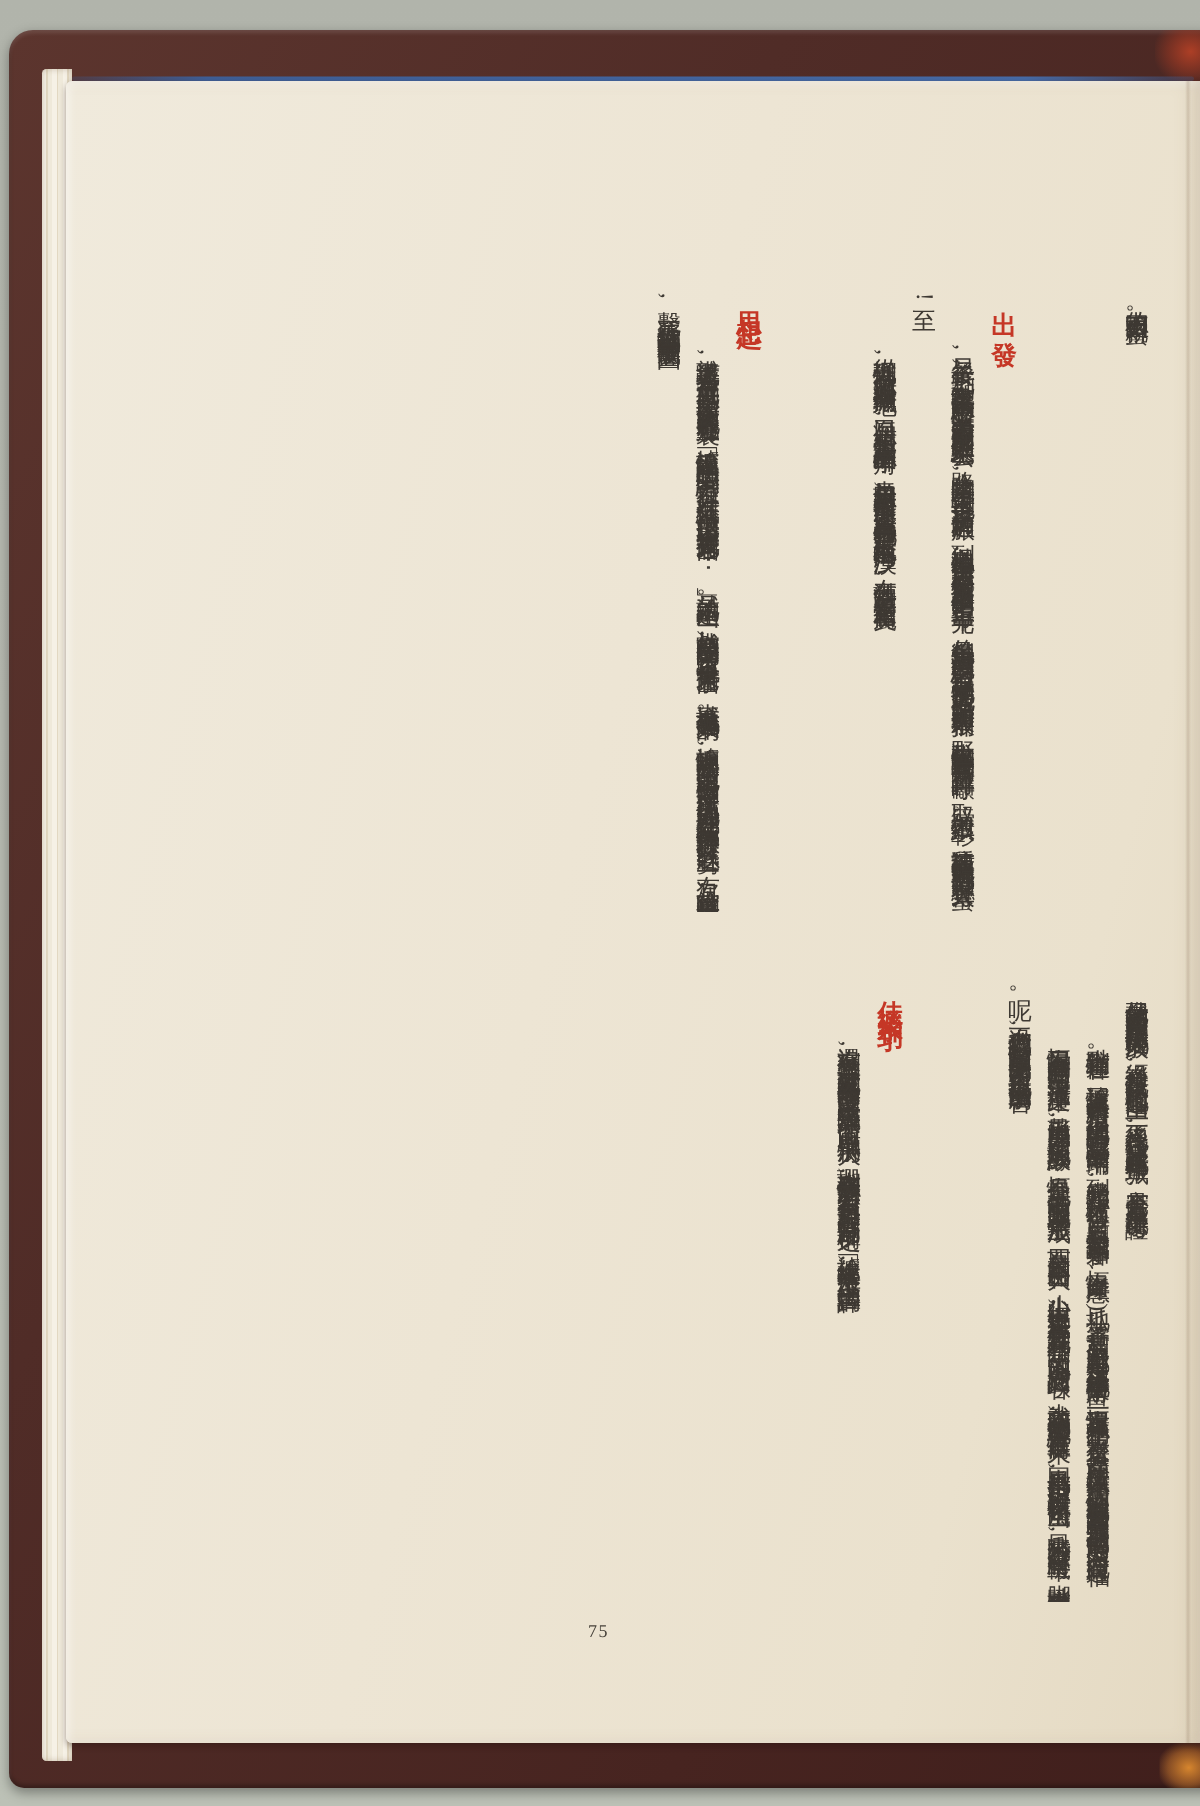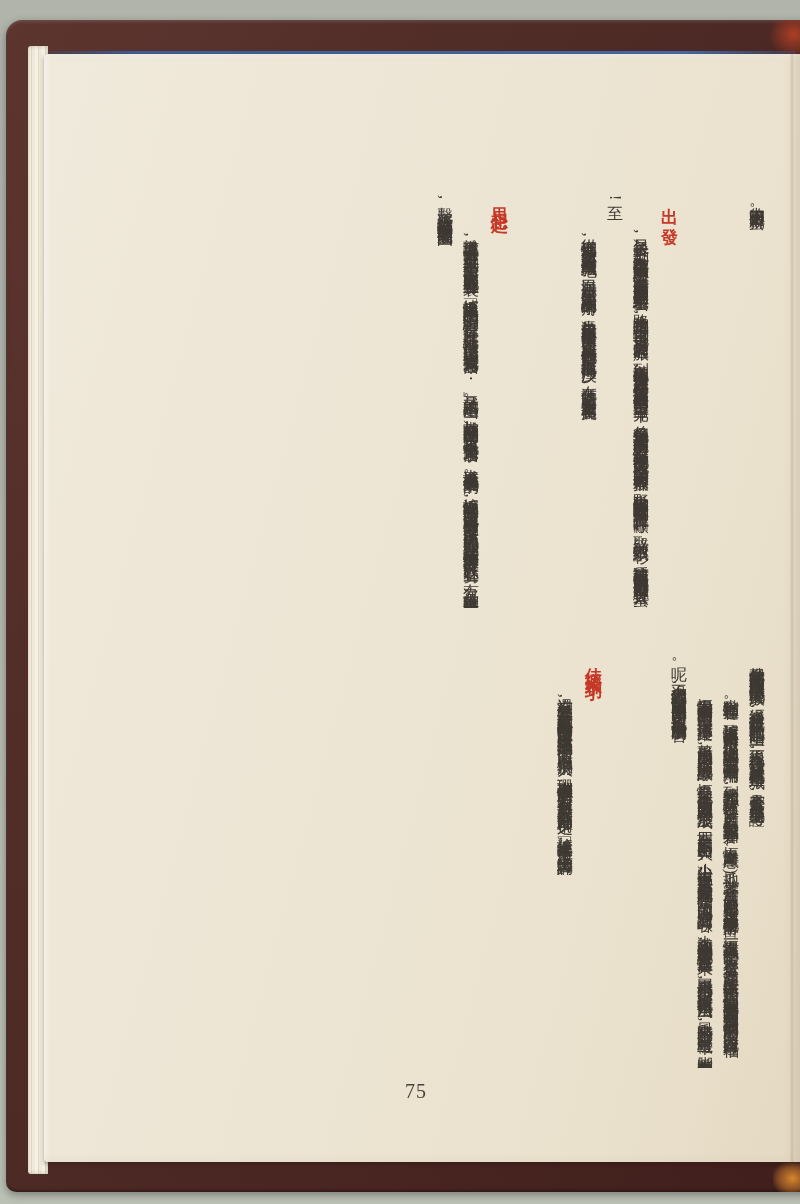--- a/index.html
+++ b/index.html
@@ -57,22 +57,22 @@
   .band p{margin:0;}
   .band .para{text-indent:2em;}
   .heading{
     margin:0;font-size:17px;font-weight:bold;color:#c53726;
     margin-block-start:2px;margin-block-end:2px;
   }
   .heading.spread{padding-block-start:60px;letter-spacing:20px;}
   .heading.sp3{padding-block-start:62px;letter-spacing:4px;}
   .heading.sp5{padding-block-start:58px;letter-spacing:5px;}
   .page-number{
-    position:absolute;top:1026px;left:372px;transform:translateX(-50%);
-    font-size:20px;color:#47423a;letter-spacing:1px;
+    position:absolute;top:1026px;left:355px;transform:translateX(-50%);
+    font-size:12px;color:#47423a;letter-spacing:1px;
     font-family:"Liberation Serif", serif;
   }
 </style>
 </head>
 <body>
 
 <div class="photo">
 
   <div class="cover"></div>
   <div class="worn worn-top"></div>

